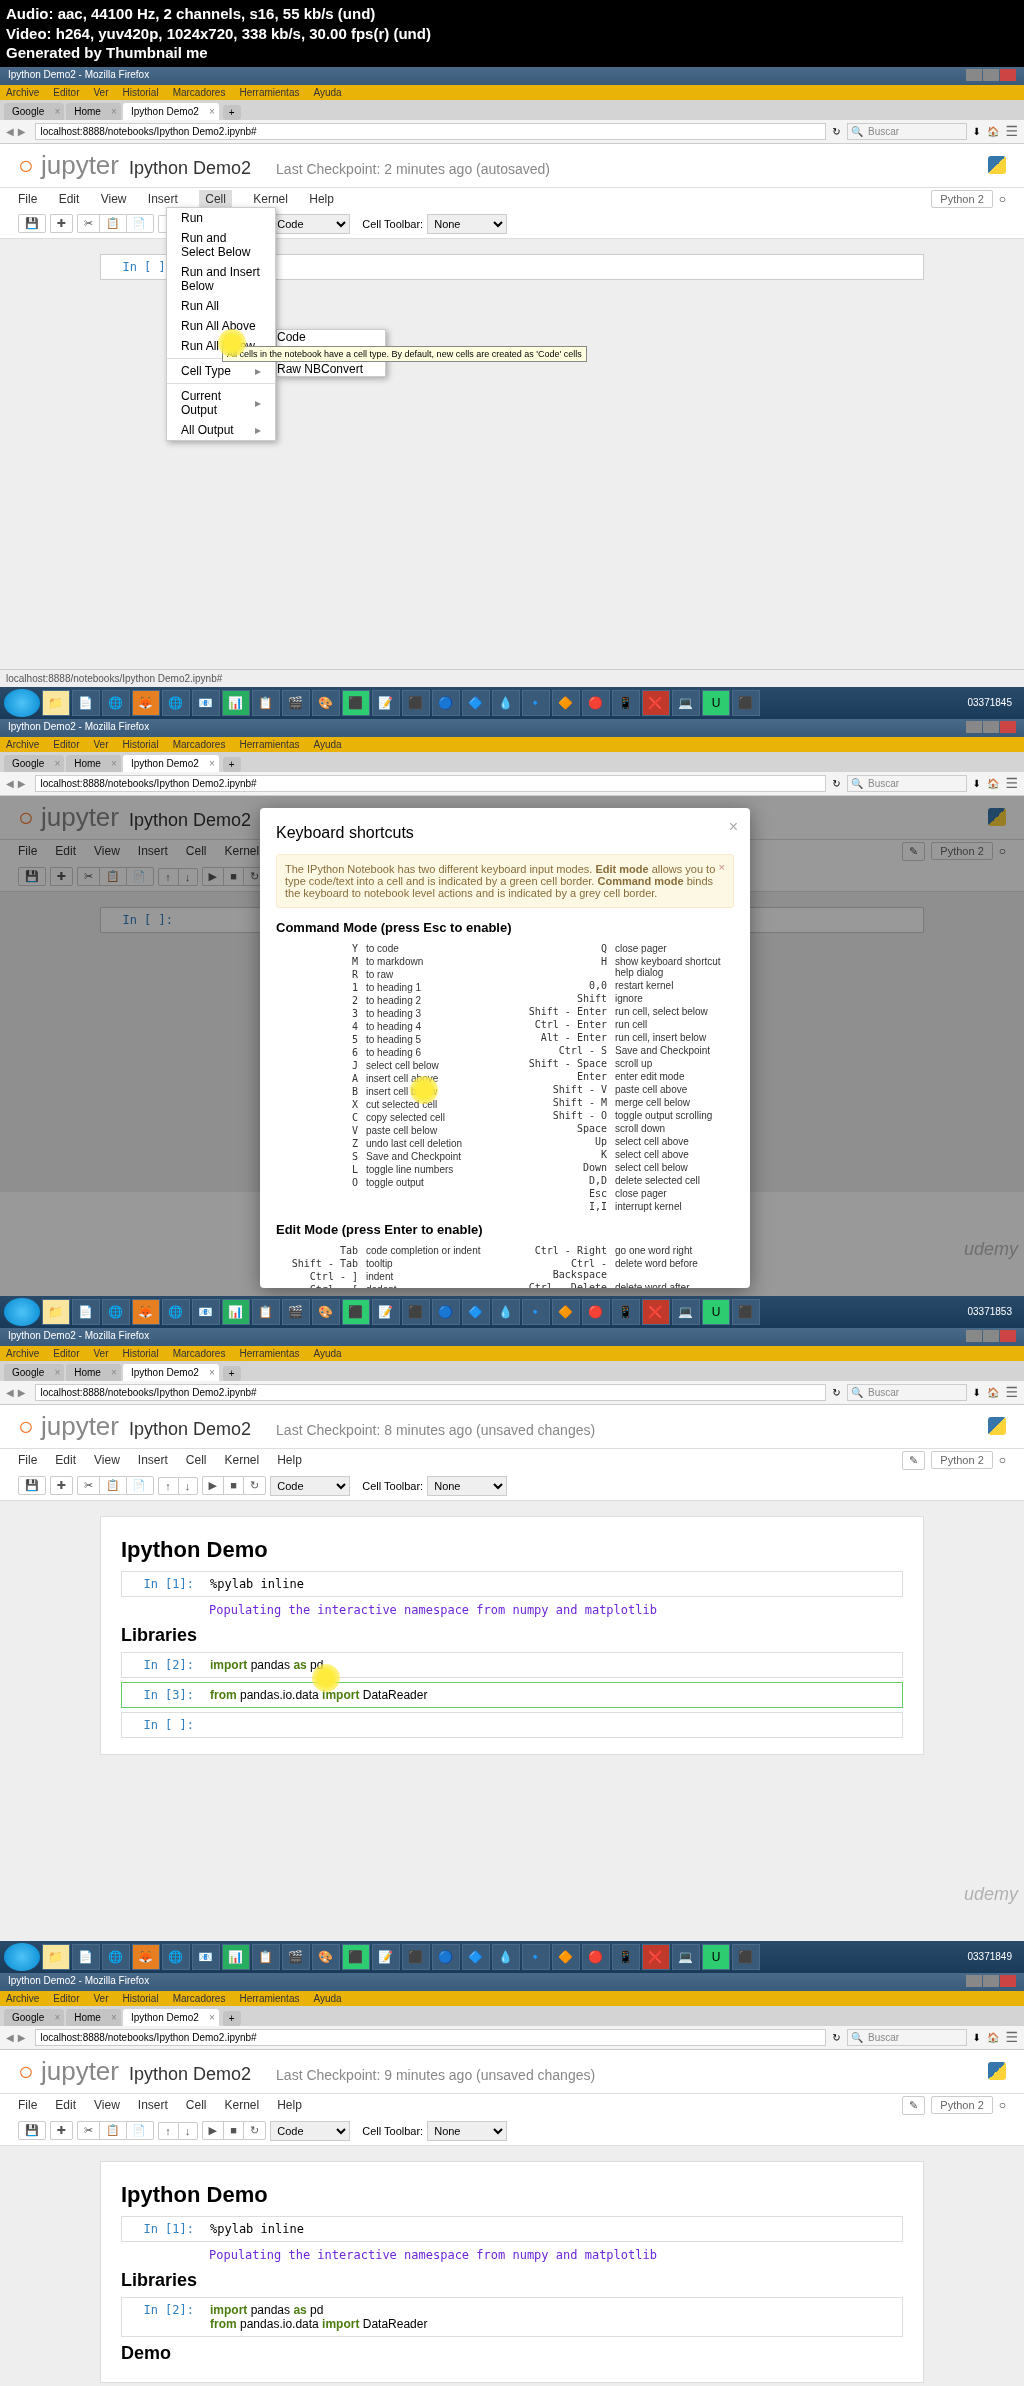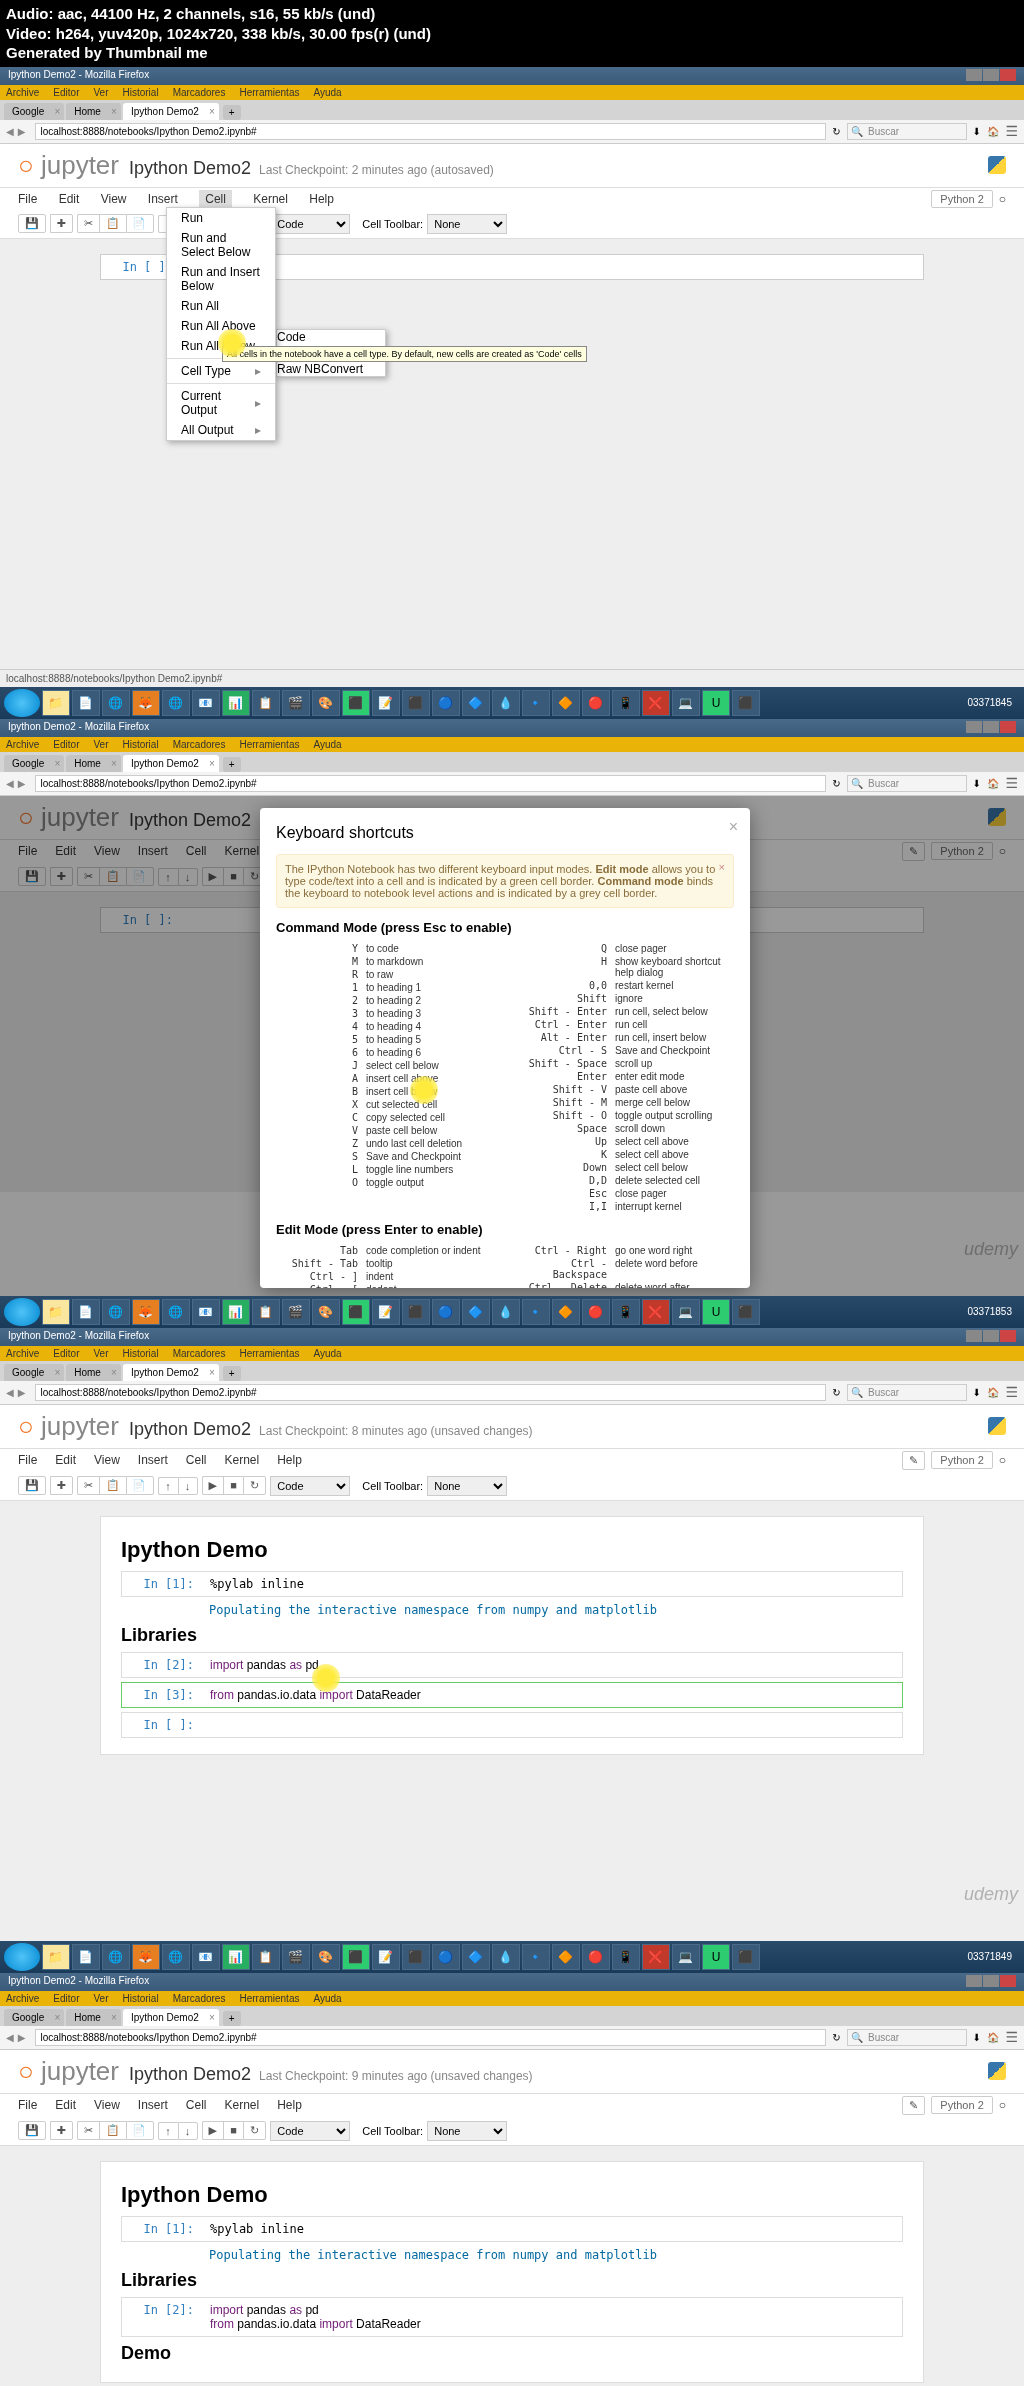--- a/index.html
+++ b/index.html
@@ -19,21 +19,21 @@
 .newtab{background:#c4c4c4;padding:2px 6px;border-radius:3px;margin-left:2px}
 .url{background:#f4f4f4;display:flex;align-items:center;padding:3px 6px;font-size:10px;gap:6px;border-bottom:1px solid #ccc}
 .url .arrows span{color:#888;margin-right:4px}
 .url input{flex:1;border:1px solid #ccc;padding:2px 4px;font-size:10px;background:#fff}
 .url .search{width:120px;border:1px solid #ccc;padding:2px 4px;display:flex;align-items:center;gap:4px}
 .url .menu-icon{font-size:14px;color:#666}
 .nbheader{background:#fff;padding:6px 18px;display:flex;align-items:center;justify-content:space-between;border-bottom:1px solid #ddd}
 .logo{color:#888;font-size:26px;font-family:Georgia,serif}
 .logo .orange{color:#f37626}
 .nbtitle{font-size:18px;color:#333;margin-left:10px}
-.checkpoint{font-size:12px;color:#888;margin-left:8px}
+.checkpoint{font-size:14px;color:#888;margin-left:25px}
 .pyver{font-size:11px;color:#666;border:1px solid #ccc;padding:2px 8px;border-radius:2px}
 .pyicon{display:inline-block;width:18px;height:18px;border-radius:3px;background:linear-gradient(135deg,#3776ab 50%,#ffd43b 50%)}
 .menubar{background:#fff;padding:2px 18px;font-size:12px;color:#333;display:flex;justify-content:space-between;align-items:center}
 .menubar .left span{margin-right:18px;cursor:pointer}
 .menubar .left span.active{background:#ddd;padding:2px 6px}
 .toolbar{background:#fff;padding:4px 18px;display:flex;align-items:center;gap:4px;border-bottom:1px solid #ddd}
 .tbtn{border:1px solid #ccc;background:#fff;padding:2px 6px;font-size:11px;color:#555;border-radius:2px;cursor:pointer;min-width:20px;text-align:center}
 .tgrp{display:flex}
 .tgrp .tbtn{border-radius:0;border-right:none}
 .tgrp .tbtn:first-child{border-radius:2px 0 0 2px}
@@ -63,22 +63,22 @@
 .alert .x{position:absolute;right:8px;top:6px;color:#c88}
 .ksh4{font-size:13px;font-weight:bold;margin:8px 0}
 .kscols{display:flex;gap:40px;font-size:11px}
 .kscol{flex:1}
 .ksrow{display:flex;margin-bottom:2px}
 .ksrow .k{width:90px;text-align:right;padding-right:8px;font-family:monospace;font-size:10px;color:#333}
 .ksrow .d{flex:1;font-size:10px;color:#333}
 .watermark{position:absolute;right:6px;bottom:36px;color:#888;font-size:18px;font-style:italic;opacity:.6}
 .h1{font-size:22px;font-weight:bold;margin:8px 0}
 .h2{font-size:18px;font-weight:bold;margin:6px 0}
-.outp{font-family:monospace;font-size:12px;padding:2px 8px 2px 88px;color:#0369a1}
-.kw{color:#701a75;font-weight:normal}
+.outp{font-family:monospace;font-size:12px;padding:2px 8px 2px 88px;color:#6d28d9}
+.kw{color:#4d7c0f;font-weight:bold}
 </style>
 </head>
 <body>
 
 <div class="blk">
   <div>Audio: aac, 44100 Hz, 2 channels, s16, 55 kb/s (und)</div>
   <div>Video: h264, yuv420p, 1024x720, 338 kb/s, 30.00 fps(r) (und)</div>
   <div>Generated by Thumbnail me</div>
 </div>
 

